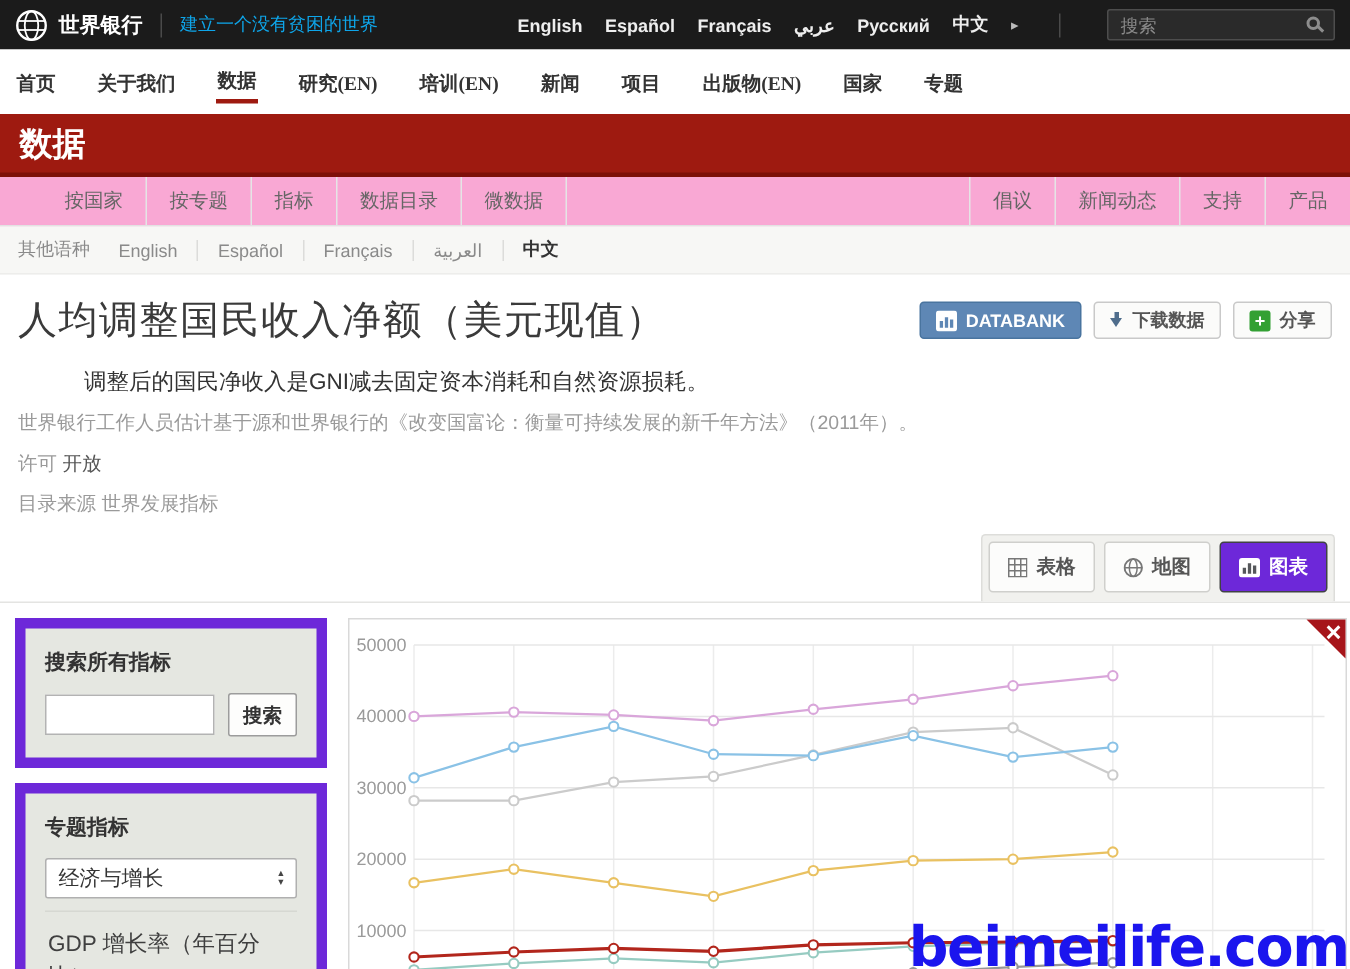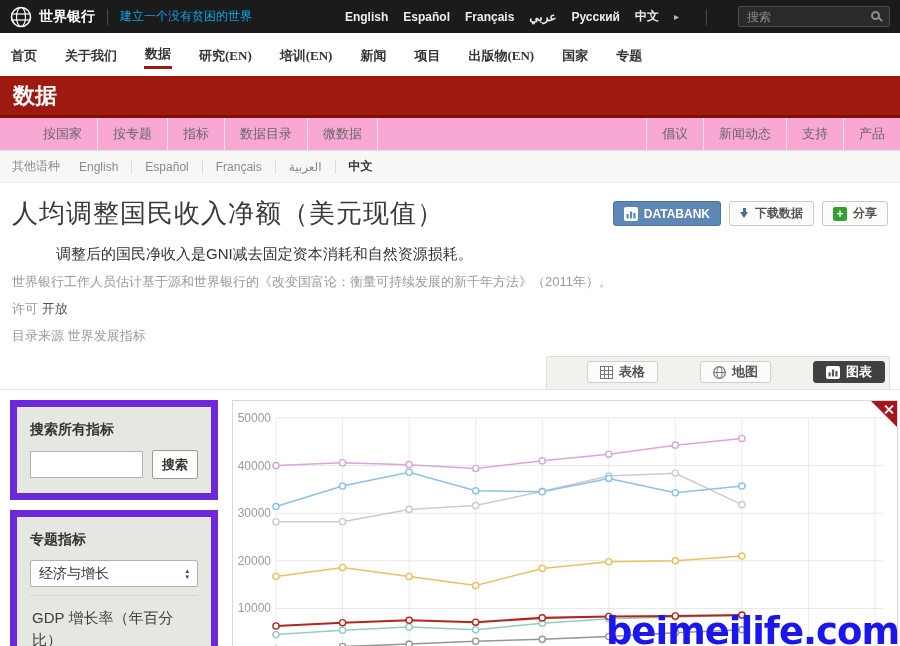--- a/index.html
+++ b/index.html
@@ -66,23 +66,23 @@
   .desc { padding: 8px 12px 0; }
   .desc-main { font-size: 15px; color: #333; margin-top: 6px; margin-left: 44px; }
   .desc-sub { font-size: 13px; color: #9a9a9a; margin-top: 9px; }
   .kv { font-size: 13px; margin-top: 9px; }
   .kv .k { color: #9a9a9a; } .kv .v { color: #555; } 
 
   
   .tabsrow { display: flex; justify-content: flex-end; padding: 7px 10px 0; border-bottom: 1px solid #e4e4e2; margin-top: 4px; }
   .tabs { display: flex; gap: 6px; background: #f1f1ee; border: 1px solid #ddddda; border-bottom: none;
       border-radius: 3px 3px 0 0; padding: 4px 4px 6px; }
-  .tab { height: 22px; display: flex; align-items: center; gap: 6px; padding: 0 12px; background: #fcfcfb;
-      border: 1px solid #cfcfcc; border-radius: 3px; font-size: 13px; color: #555; font-weight: bold; cursor: pointer; margin-left: 36px; }
-  .tab.active { background: #404040; border-color: #404245; color: #fff; }
+  .tab { height: 34px; display: flex; align-items: center; gap: 6px; padding: 0 12px; background: #fcfcfb;
+      border: 1px solid #cfcfcc; border-radius: 3px; font-size: 13px; color: #555; font-weight: bold; cursor: pointer; }
+  .tab.active { background: #6d28d9; border-color: #404245; color: #fff; }
   .tab svg { display: block; }
 
   
   .content { display: flex; gap: 14px; padding: 10px 0 0 10px; align-items: flex-start; }
   .sidebar { width: 208px; flex-shrink: 0; }
   .sidebox { background: #e5e7e1; border: 7px solid #6d28d9; padding: 14px 13px; margin-bottom: 10px; }
   .sidebox-title { font-size: 14px; font-weight: bold; color: #333; margin-bottom: 11px; }
   .search-row { display: flex; gap: 9px; align-items: center; }
   .search-row input { flex: 1; min-width: 0; height: 27px; border: 1px solid #b3b3b3; padding: 0 6px; font-size: 13px; font-family: inherit; background:#fff; }
   .search-btn { height: 29px; padding: 0 9px; background: #fdfdfc; border: 1px solid #9c9c9c; border-radius: 2px;

